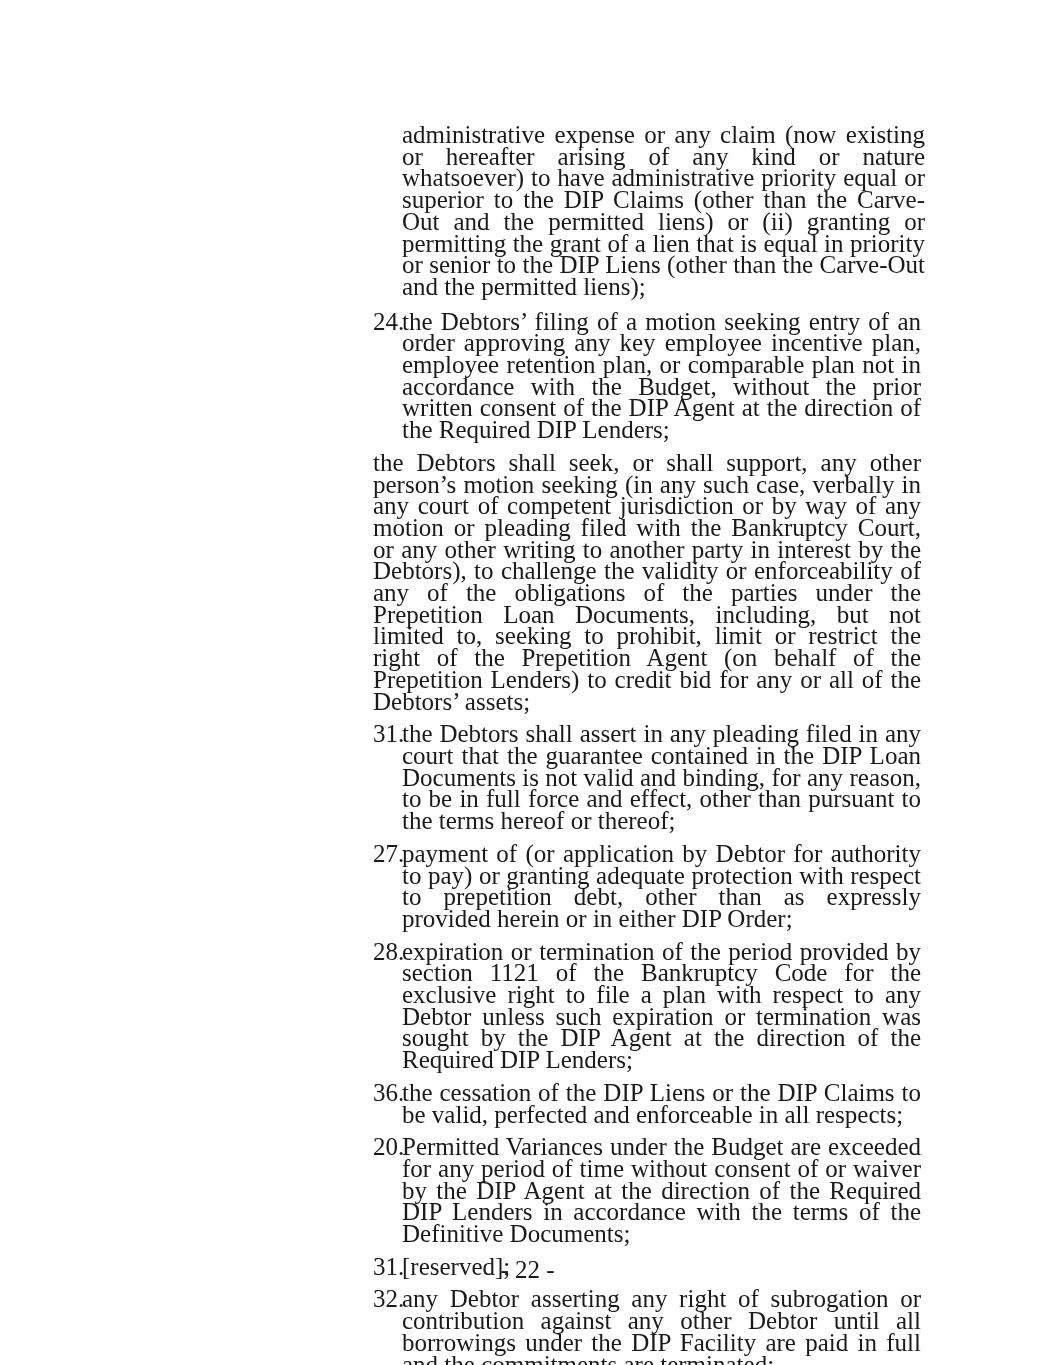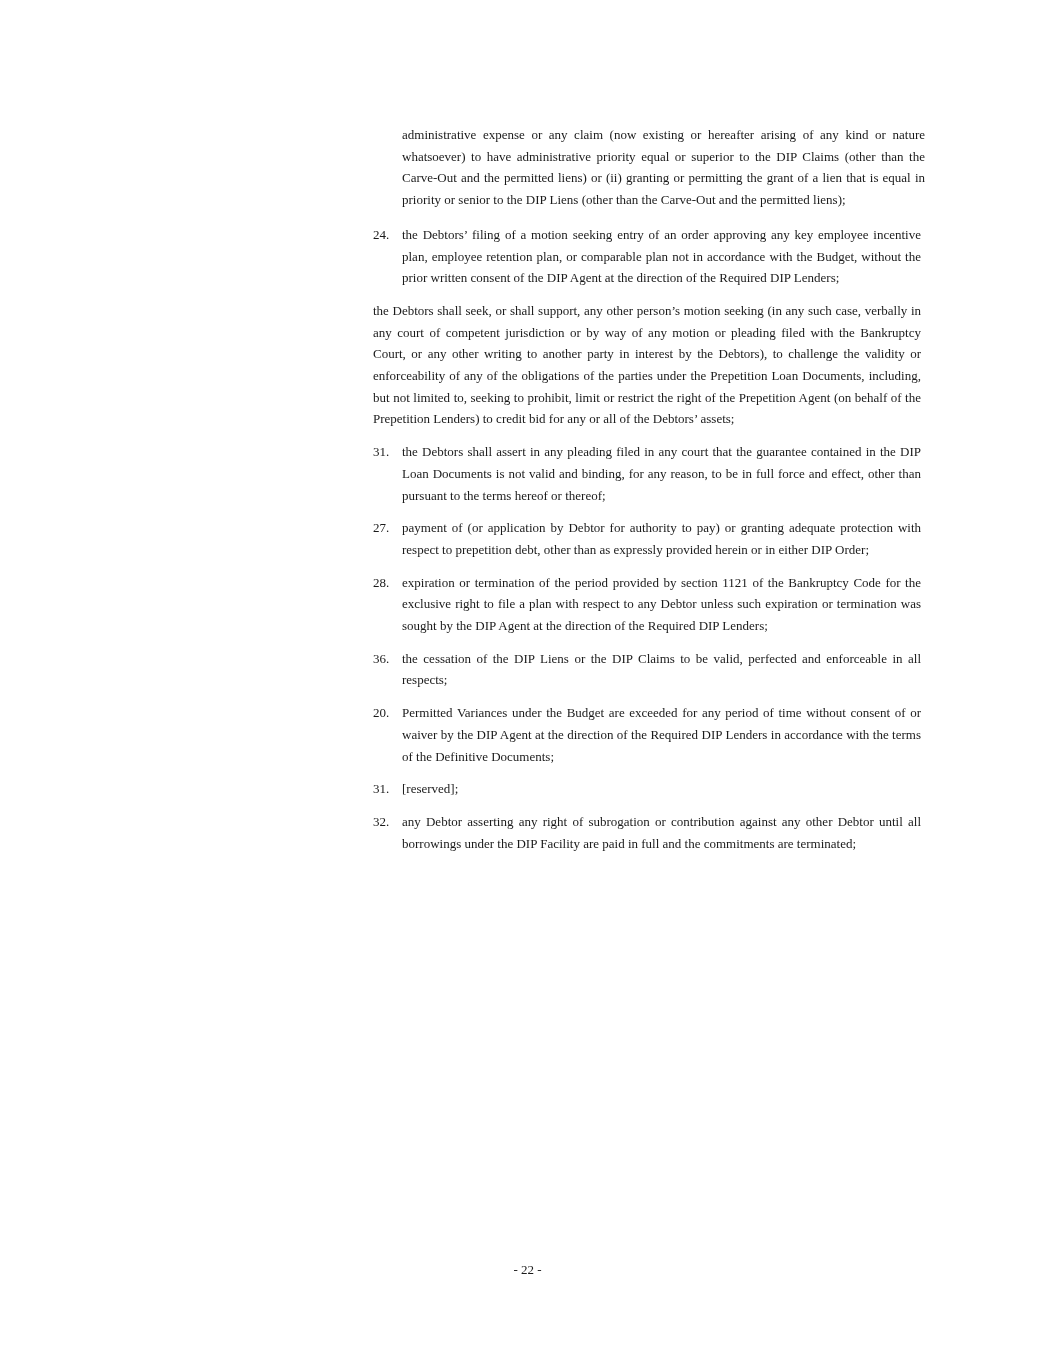--- a/index.html
+++ b/index.html
@@ -7,21 +7,21 @@
     padding: 0;
     background: #ffffff;
   }
   .page {
     position: relative;
     width: 1055px;
     height: 1365px;
     background: #ffffff;
     overflow: hidden;
     font-family: "Liberation Serif", "DejaVu Serif", serif;
-    font-size: 13px;
+    font-size: 25px;
     line-height: 21.7px;
     color: #1a1a1a;
   }
   .doc-body {
     position: absolute;
     top: 124px;
     left: 373px;
     width: 552px;
   }
   .para.continuation {

